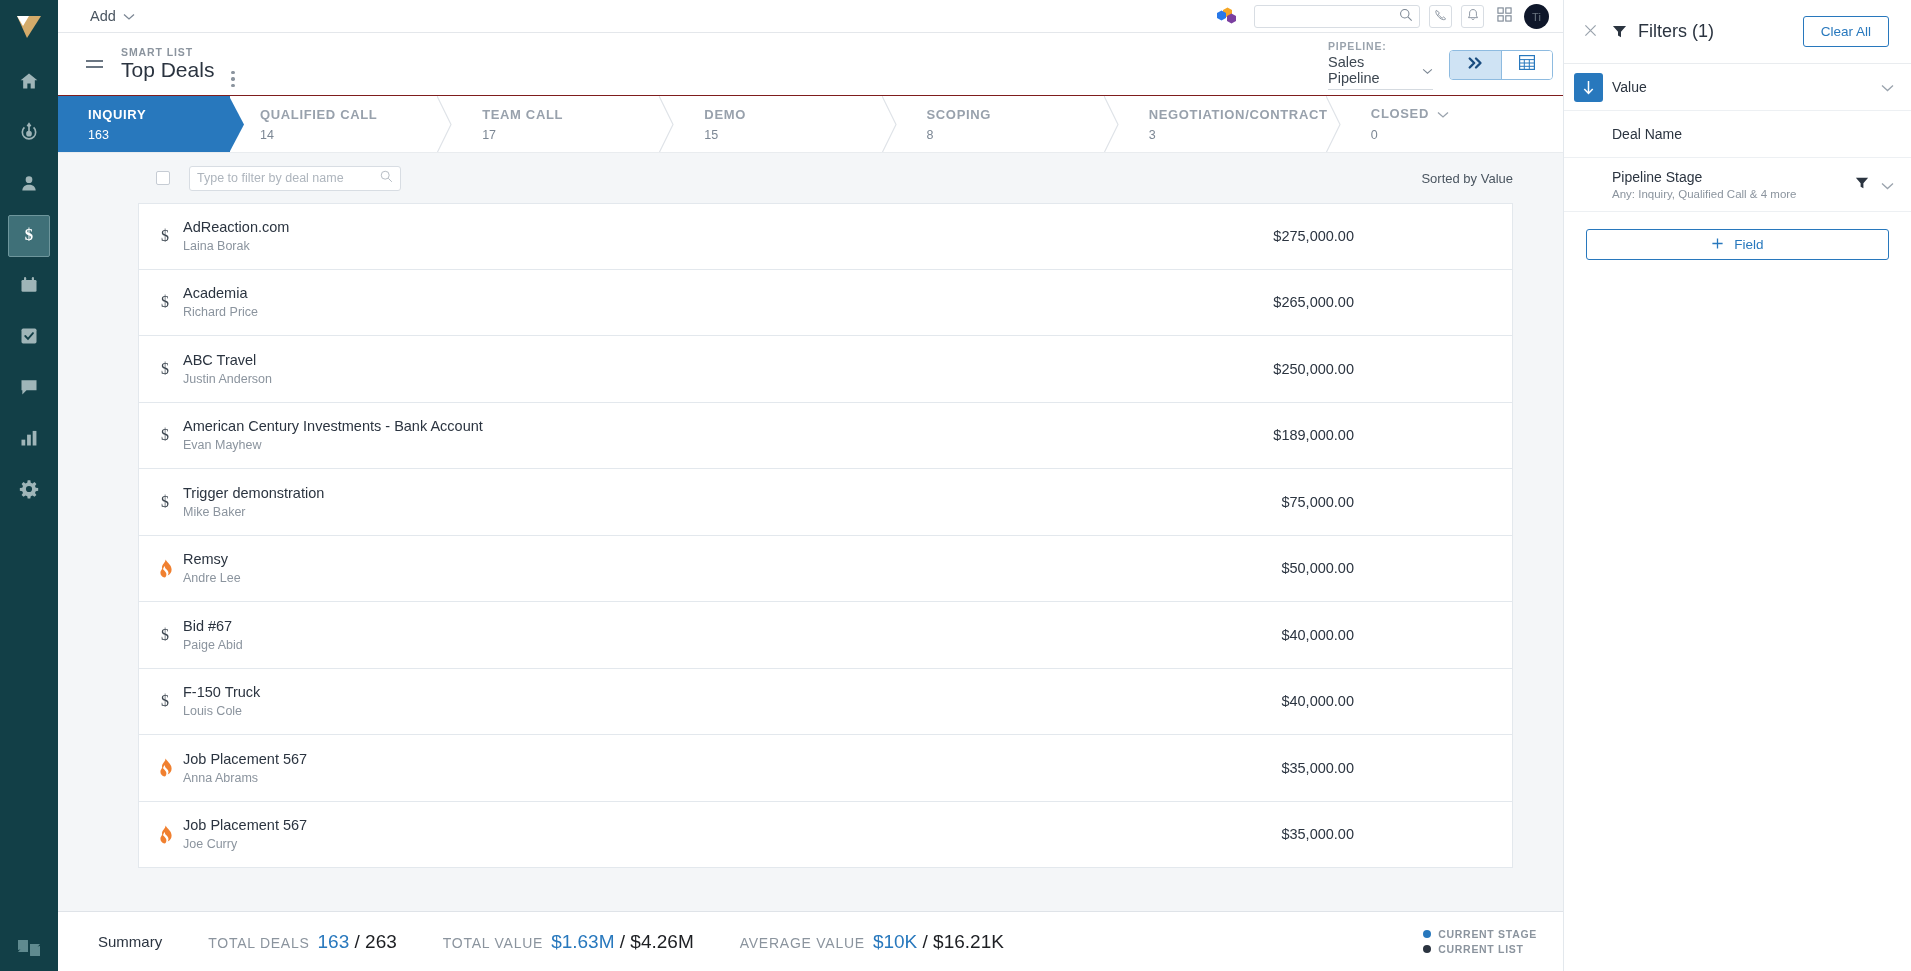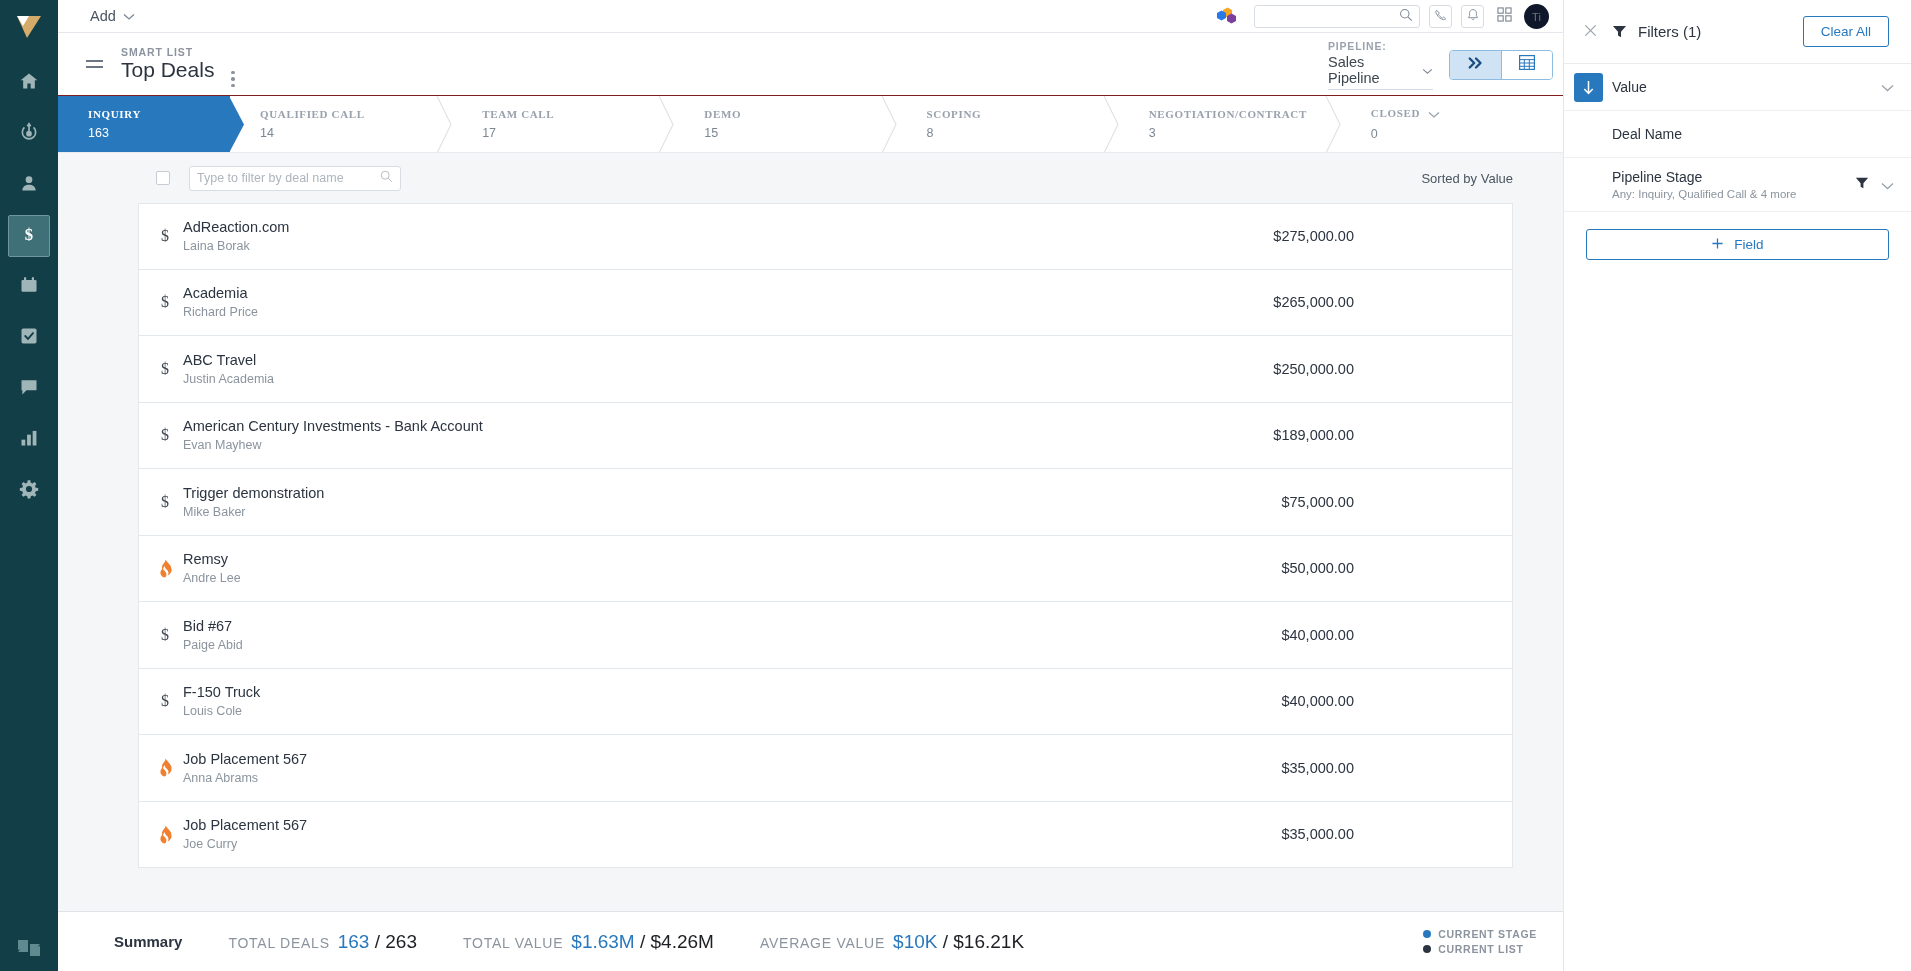--- a/index.html
+++ b/index.html
@@ -90,21 +90,21 @@
 
   
   .stages {
     height: 57px; background: #fff; display: flex; flex: 0 0 57px;
     border-bottom: 1px solid #e9ecef; position: relative; overflow: hidden;
   }
   .stage {
     position: relative; display: flex; flex-direction: column; justify-content: center;
     padding-left: 30px; cursor: pointer; flex: 1 1 0; min-width:0;
   }
-  .stage .nm { font-size: 11px; font-weight: 700; letter-spacing: .65px; color: #98a1ac; white-space: nowrap; overflow:hidden;font-family:Liberation Serif, serif; }
+  .stage .nm { font-size: 13px; font-weight: 700; letter-spacing: .65px; color: #98a1ac; white-space: nowrap; overflow:hidden; }
   .stage .ct { font-size: 12.5px; color: #7c8794; margin-top: 6px; }
   .stage.active { background: #2878bd; }
   .stage.active .nm, .stage.active .ct { color: #ffffff; }
   .stage.active .nm { font-weight: 700; }
   .stage-arrow {
     position: absolute; right: -14px; top: 0; width: 15px; height: 57px; z-index: 3;
   }
   .stage-sep { position:absolute; right: 0; top:0; width: 15px; height: 57px; z-index:2; }
   .stage-caret { display:inline-block; margin-left: 8px; vertical-align: middle; }
   .stage.first { flex: 0 0 172px; }
@@ -141,42 +141,42 @@
   .deal-text { display:flex; flex-direction:column; gap: 4px; flex: 1; min-width:0; }
   .deal-name { font-size: 14.5px; color: #2b3440; }
   .deal-owner { font-size: 12.5px; color: #8b949e; }
   .deal-value { font-size: 14.5px; color: #2b3440; margin-right: 158px; white-space:nowrap; }
 
   
   .summary {
     height: 60px; background: #fff; border-top: 1px solid #dfe3e8;
     display: flex; align-items: center; flex: 0 0 60px; position: relative;
   }
-  .summary-title { margin-left: 56px; font-size: 15px; color: #2b3440; font-weight: 700; }
+  .summary-title { margin-left: 40px; font-size: 15px; color: #2b3440; font-weight: 400; }
   .stat { margin-left: 46px; display:flex; align-items:baseline; gap: 8px; }
   .stat-label { font-size: 14px; letter-spacing: .75px; color: #8b949e; font-weight: 400; }
   .stat-num { font-size: 19px; color: #1d1f23; }
   .stat-num .blue { color: #2878bd; }
   .stat-num .sep { color: #1d1f23; }
   .legend { position: absolute; right: 26px; display:flex; flex-direction:column; gap: 3px; }
   .legend-row { display:flex; align-items:center; gap: 7px; }
   .legend-dot { width: 8px; height: 8px; border-radius: 50%; display:block; }
   .legend-txt { font-size: 10.5px; letter-spacing: .7px; color: #8b949e; font-weight: 600; }
 
   
   .filters {
     width: 348px; flex: 0 0 348px; background: #fff; height: 971px;
     border-left: 1px solid #e3e8ed; display: flex; flex-direction: column;
   }
   .filters-head {
     height: 64px; display:flex; align-items:center; border-bottom: 1px solid #e9ecef; flex:0 0 64px;
   }
   .fh-close { margin-left: 18px; cursor:pointer; width:16px; height:16px; display:flex;align-items:center;justify-content:center; }
   .fh-funnel { margin-left: 14px; display:flex; align-items:center; }
-  .fh-title { margin-left: 11px; font-size: 15px; color: #2b3440; }
+  .fh-title { margin-left: 11px; font-size: 18px; color: #2b3440; }
   .clear-all {
     margin-left: auto; margin-right: 22px; border: 1px solid #2878bd; border-radius: 3px;
     color: #2878bd; font-size: 13.5px; padding: 7px 17px; background:#fff; cursor: pointer;
     font-family: "Liberation Sans", sans-serif;
   }
   .filter-row {
     min-height: 47px; display:flex; align-items:center; border-bottom: 1px solid #edf0f3;
     position: relative; padding: 9px 0; cursor: pointer;
   }
   .filter-row.tall { min-height: 54px; }
@@ -482,21 +482,21 @@
             <div class="deal-owner">Richard Price</div>
           </div>
           <div class="deal-value">$265,000.00</div>
         </div>
         <div class="deal-row">
           <div class="deal-icon">
             <span class="dollar-g">$</span>
           </div>
           <div class="deal-text">
             <div class="deal-name">ABC Travel</div>
-            <div class="deal-owner">Justin Academia</div>
+            <div class="deal-owner">Justin Anderson</div>
           </div>
           <div class="deal-value">$250,000.00</div>
         </div>
         <div class="deal-row">
           <div class="deal-icon">
             <span class="dollar-g">$</span>
           </div>
           <div class="deal-text">
             <div class="deal-name">American Century Investments - Bank Account</div>
             <div class="deal-owner">Evan Mayhew</div>

